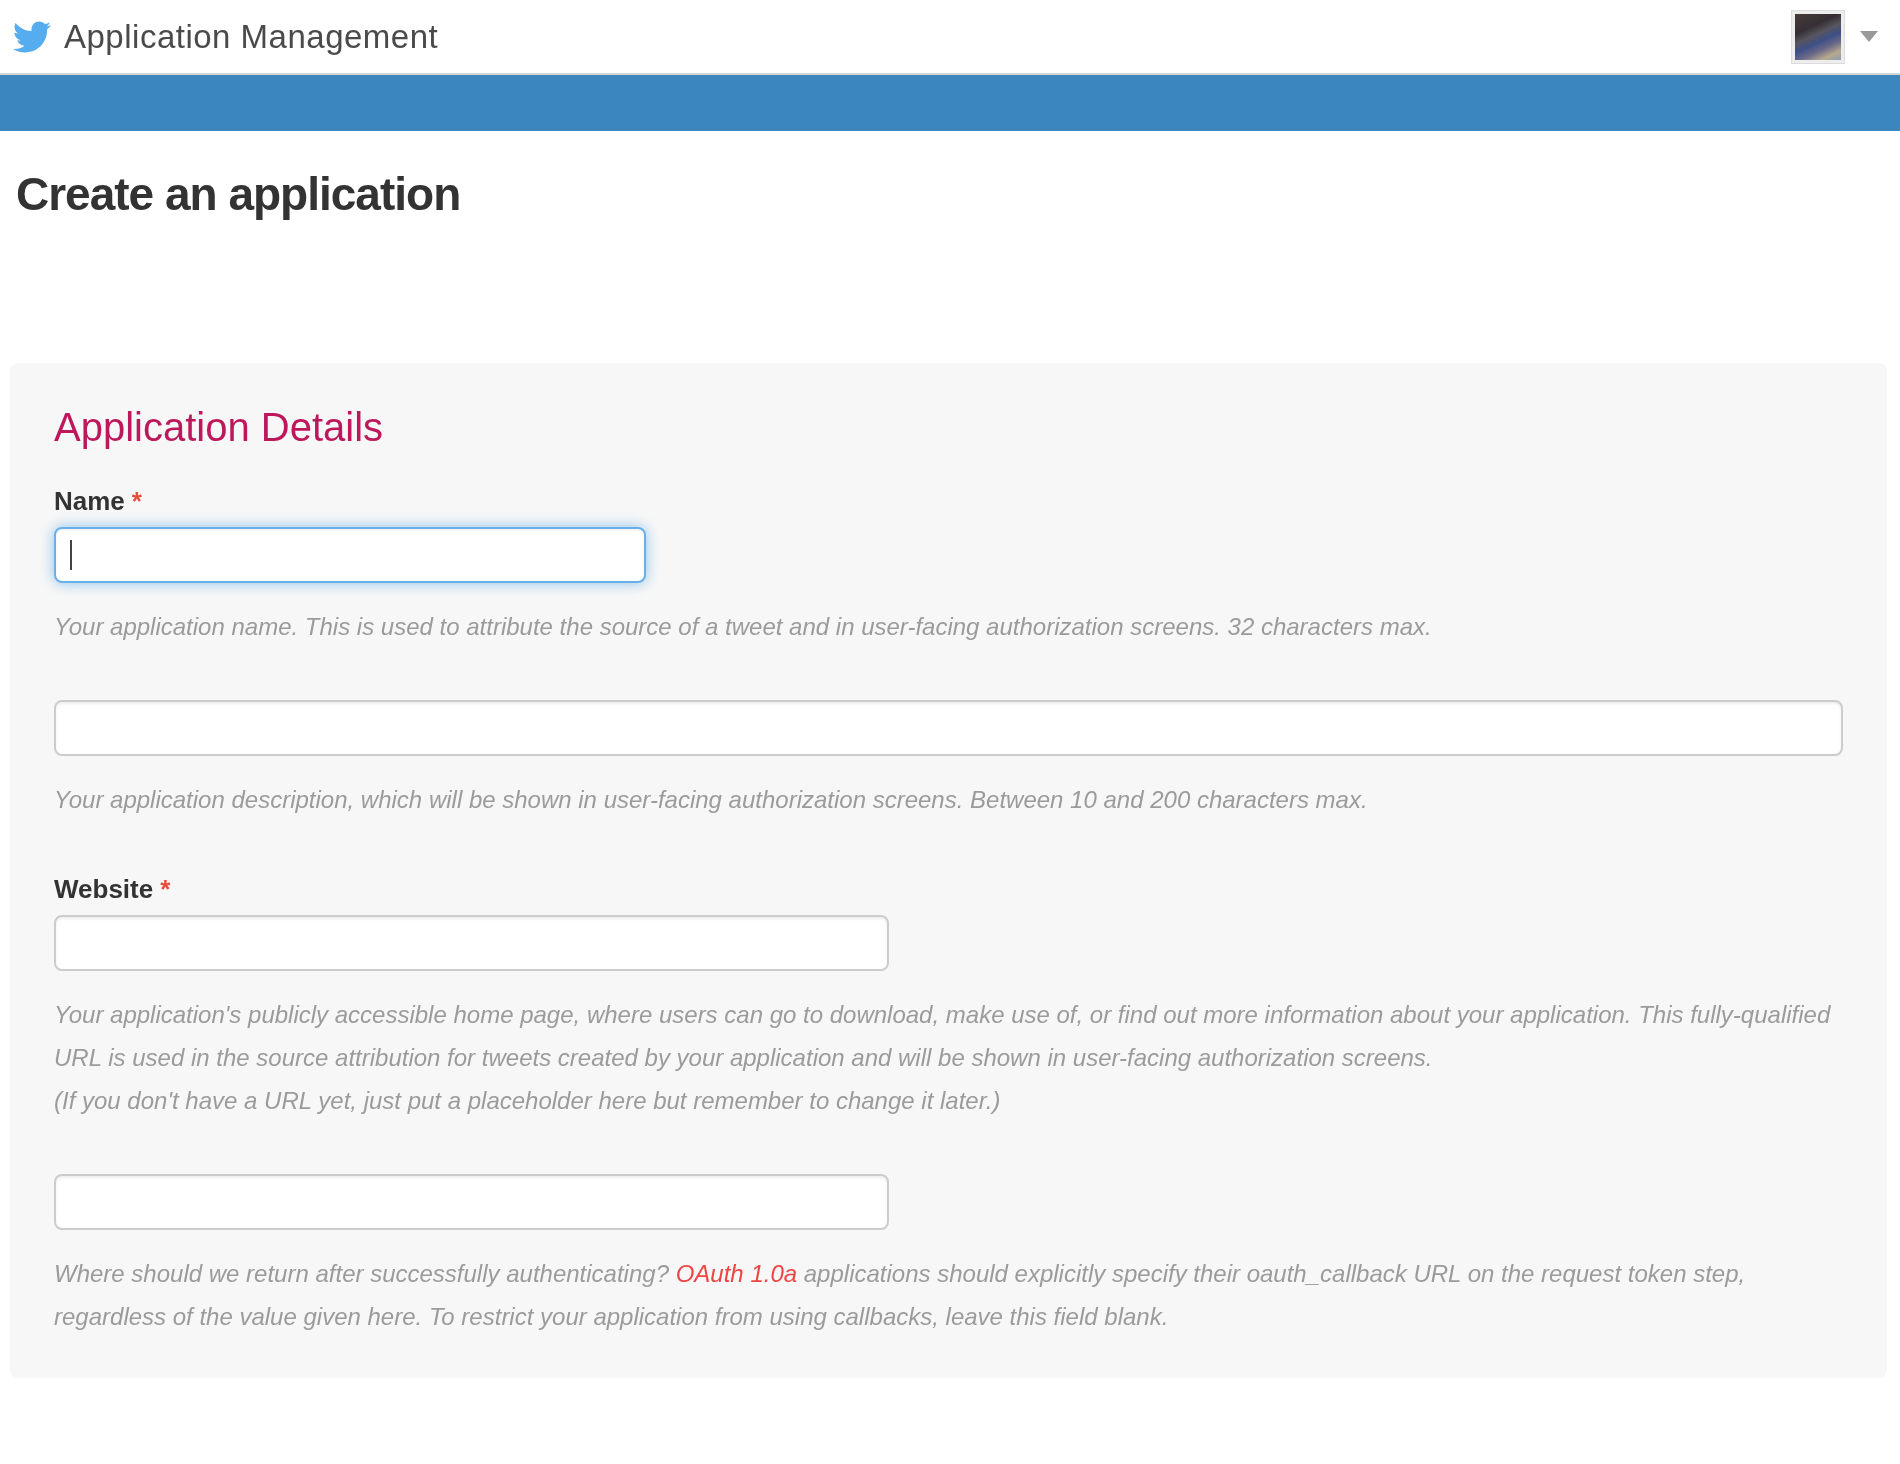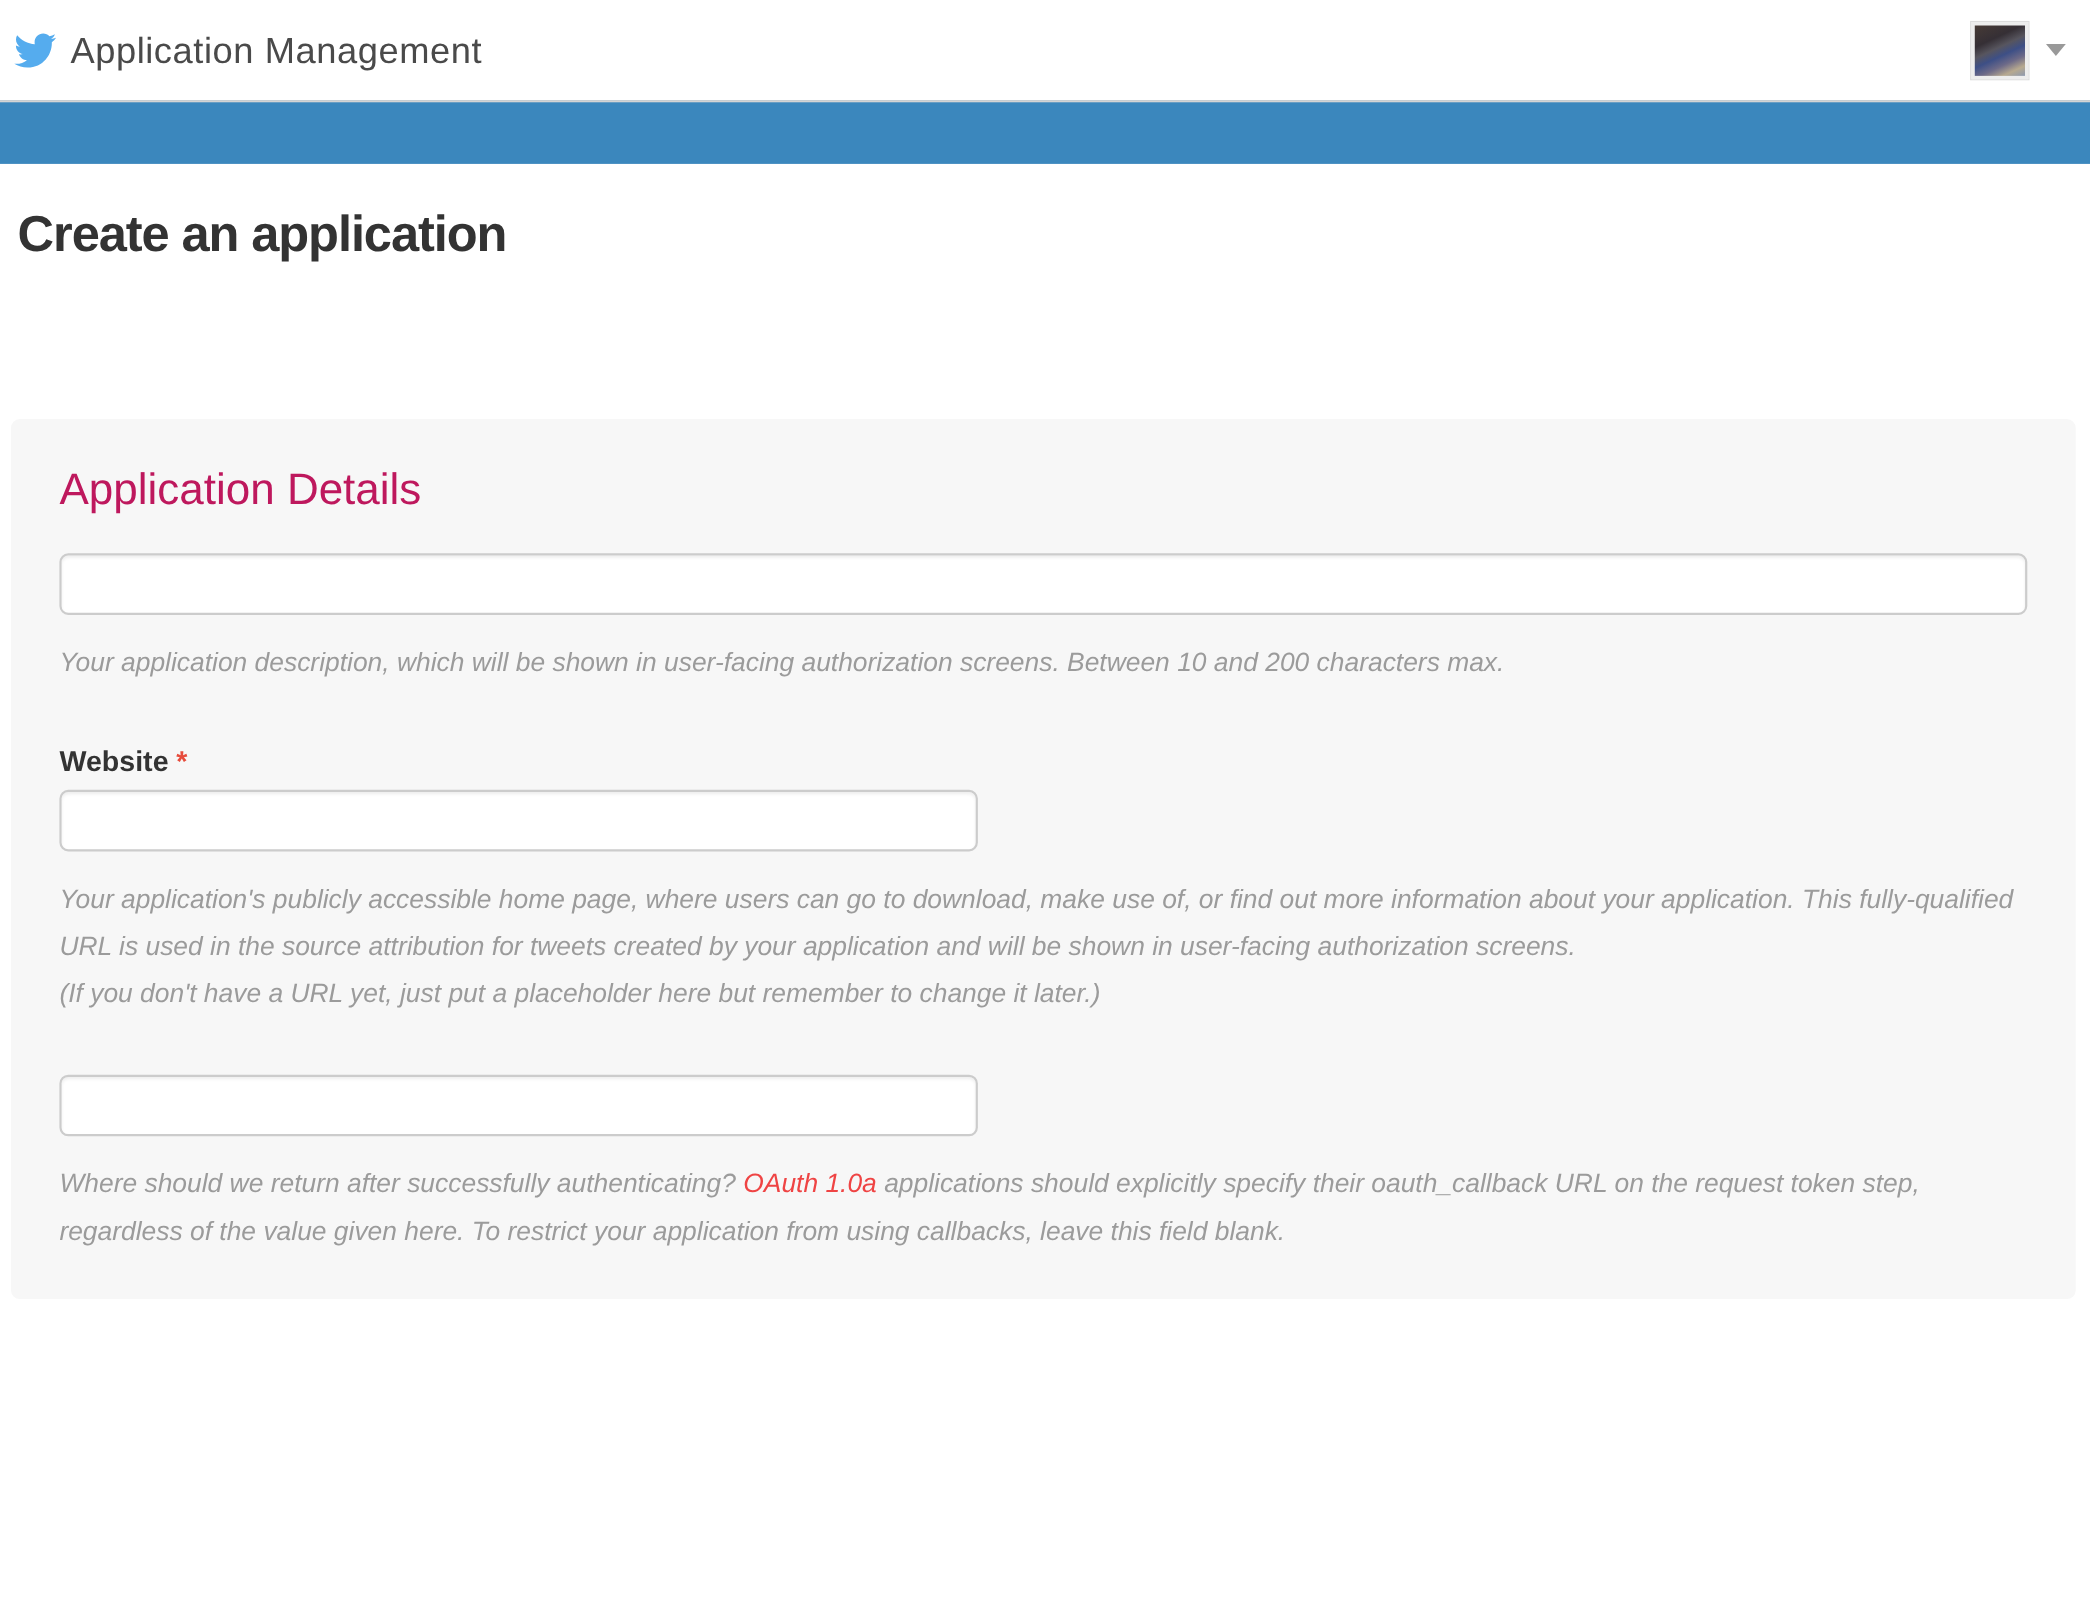--- a/index.html
+++ b/index.html
@@ -7,21 +7,21 @@
     margin: 0;
     padding: 0;
     background: #ffffff;
     font-family: "Liberation Sans", sans-serif;
     color: #333;
     width: 1900px;
   }
 
   
   .topbar {
-    height: 91px;
+    height: 73px;
     display: flex;
     align-items: center;
     padding: 0 22px 0 10px;
     background: #ffffff;
   }
   .twitter-logo { width: 44px; height: 38px; flex: 0 0 auto; }
   .app-title {
     margin-left: 10px;
     font-size: 33px;
     color: #4a4a4a;
@@ -160,20 +160,30 @@
   </span>
 </div>
 
 <div class="blue-bar"></div>
 
 <h1 class="page-title">Create an application</h1>
 
 <div class="panel">
   <h2 class="panel-title">Application Details</h2>
 
+  <div class="field">
+    <div class="field-label">
+      <span>Name</span><span class="req-star">*</span>
+    </div>
+    <div class="input-wrap">
+      <input type="text" class="text-input input-name" value="" style="">
+      <span class="text-caret"></span>
+    </div>
+    <div class="help">Your application name. This is used to attribute the source of a tweet and in user-facing authorization screens. 32 characters max.</div>
+  </div>
 
   <div class="field">
     <input type="text" class="text-input input-desc" value="" style="">
     <div class="help">Your application description, which will be shown in user-facing authorization screens. Between 10 and 200 characters max.</div>
   </div>
 
   <div class="field">
     <div class="field-label">
       <span>Website</span><span class="req-star">*</span>
     </div>

